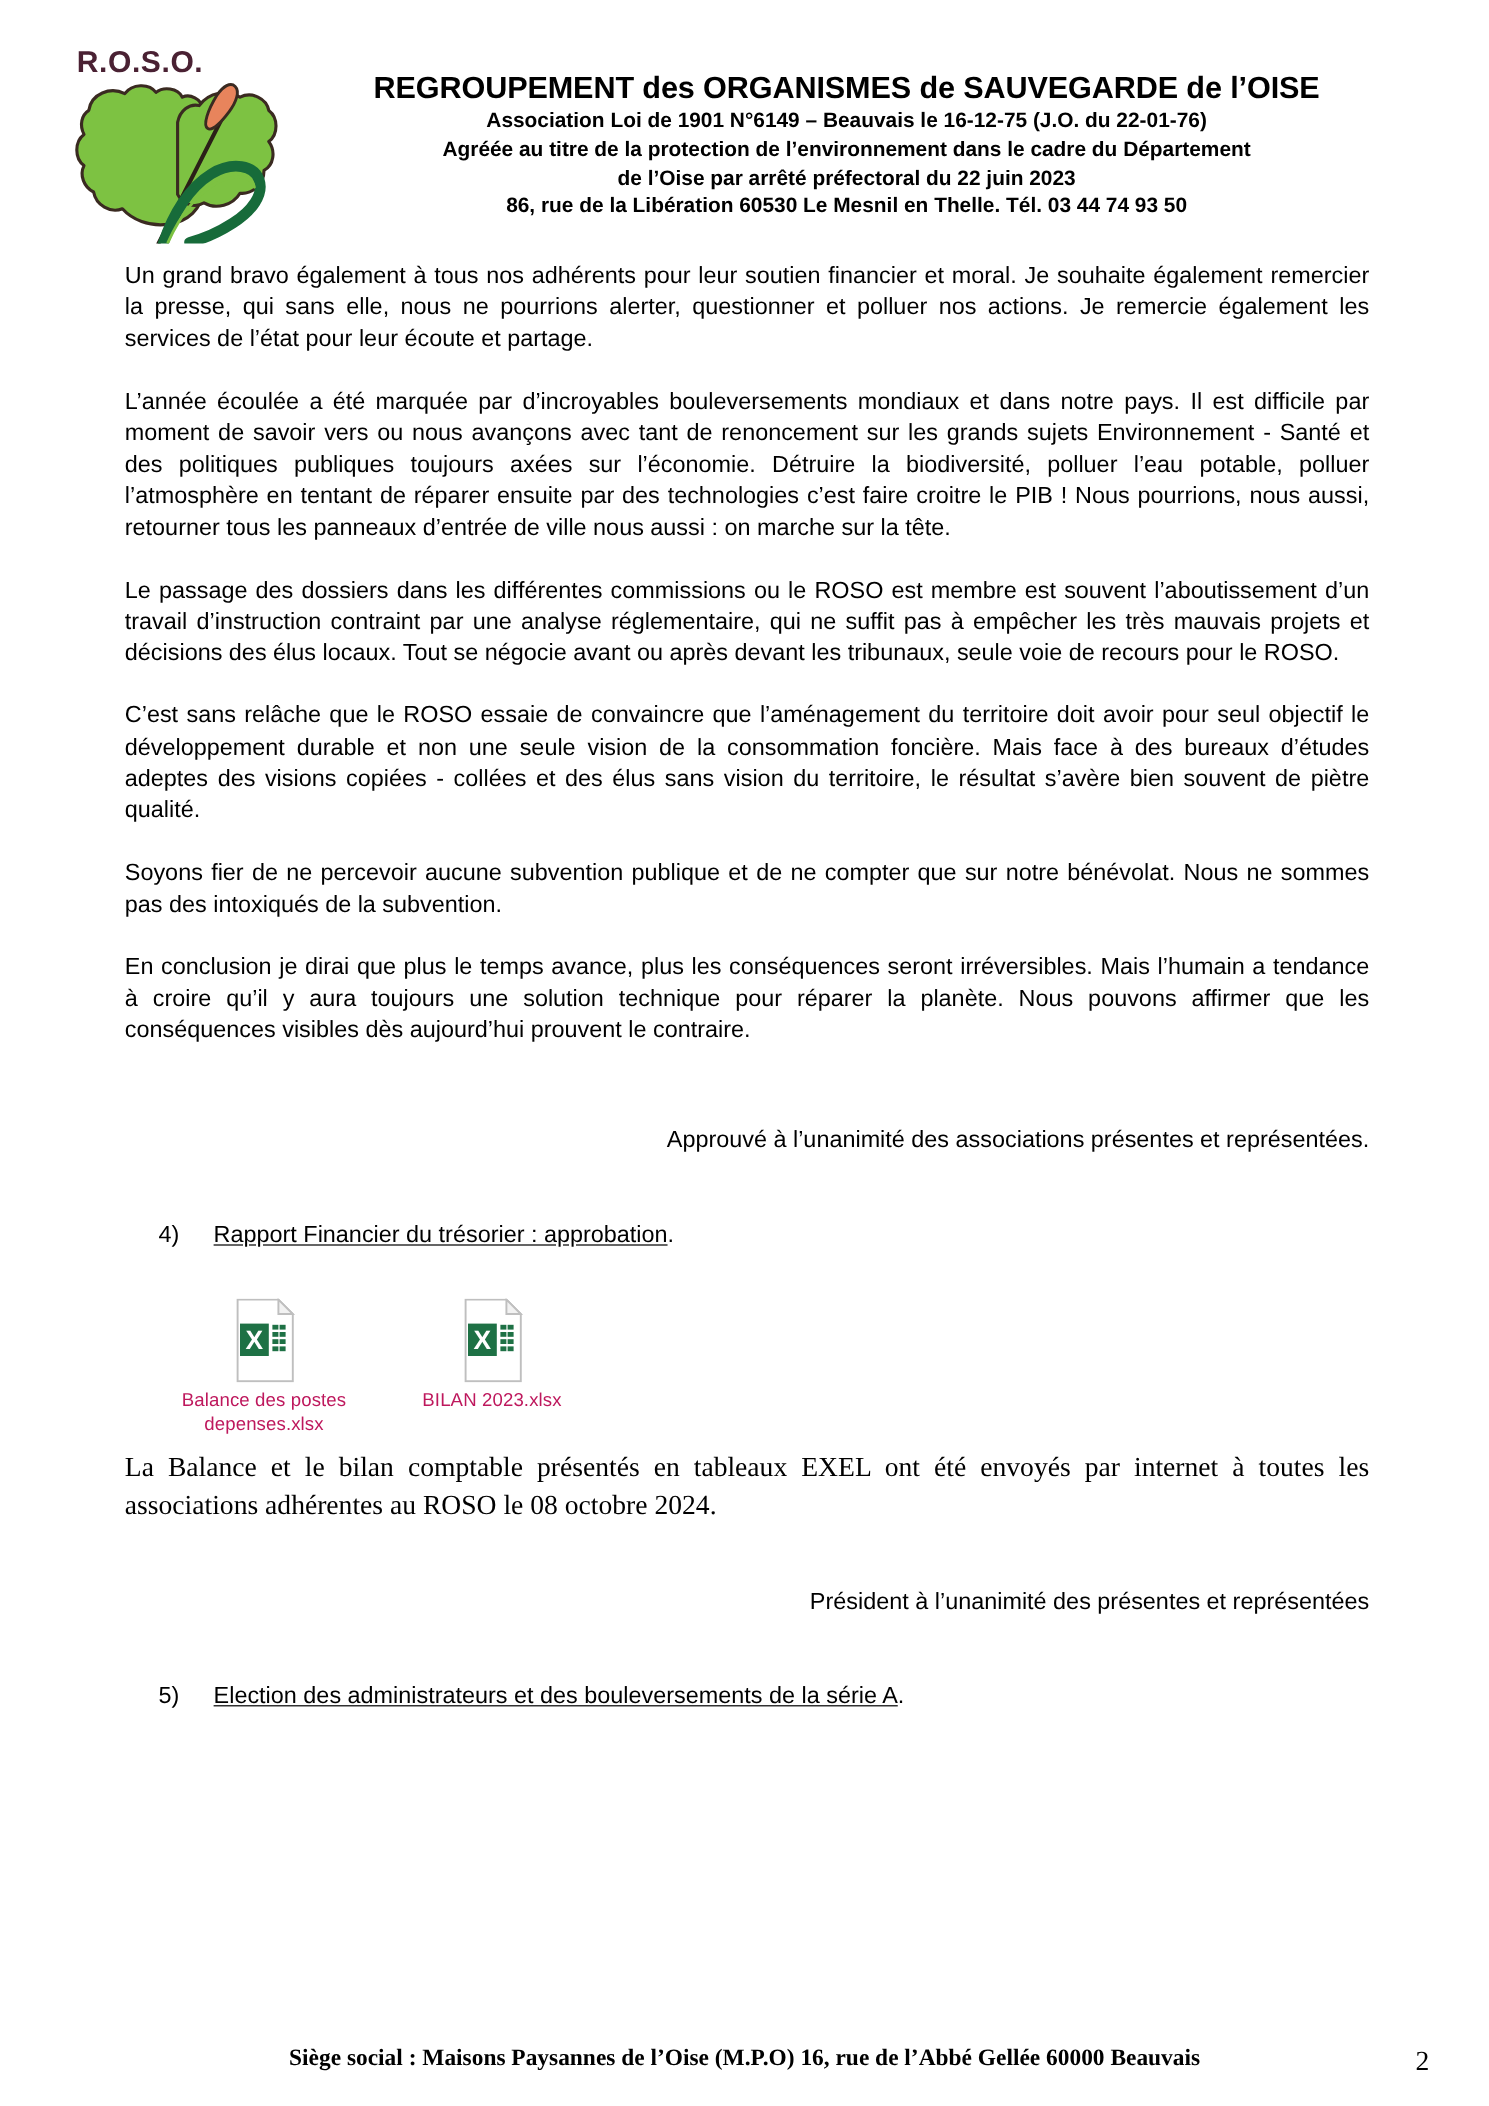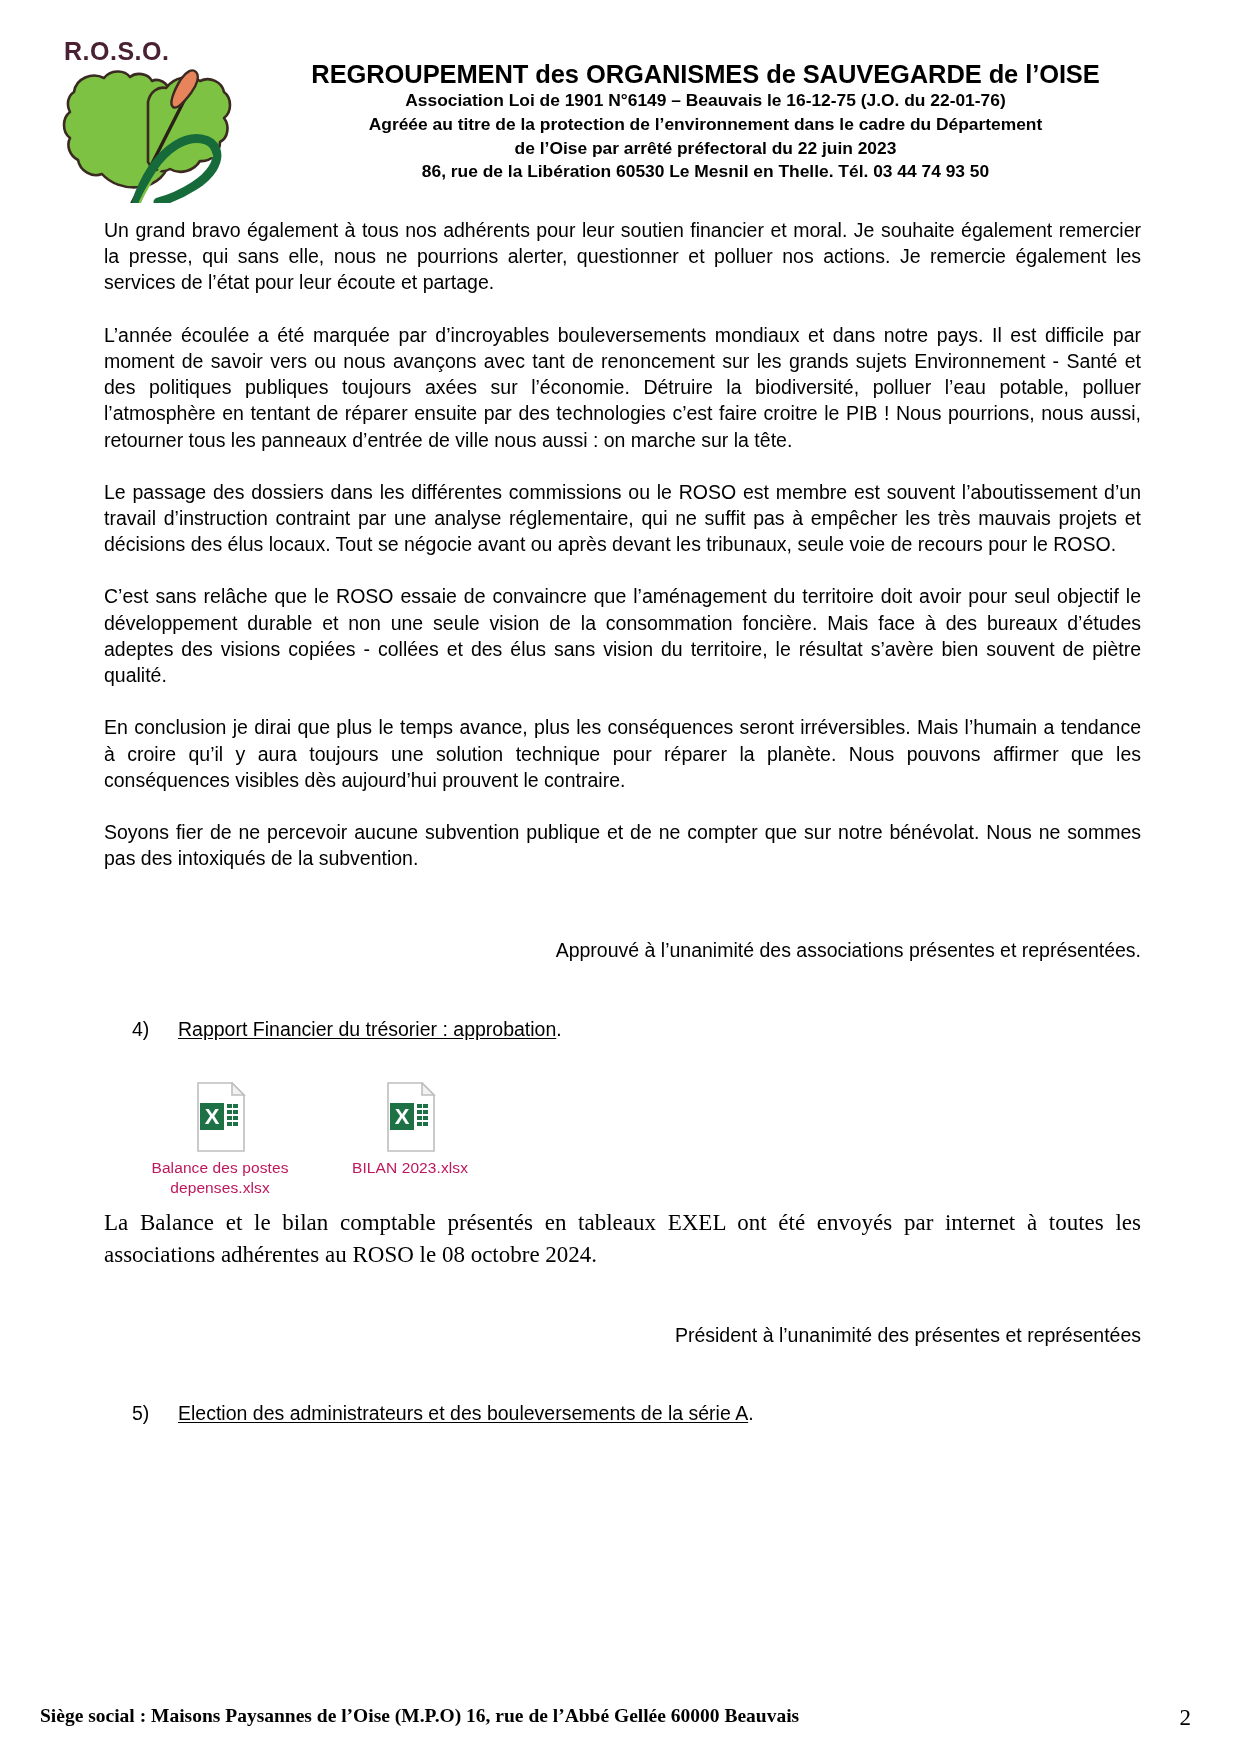--- a/index.html
+++ b/index.html
@@ -144,21 +144,21 @@
   
   .footer {
     position: absolute;
     left: 0;
     right: 0;
     bottom: 28px;
     padding: 0 40px 0 40px;
   }
   .footer-inner {
     position: relative;
-    text-align: left;
+    text-align: center;
   }
   .footer-text {
     font-family: "Liberation Serif", serif;
     font-weight: bold;
     font-size: 19.5px;
     display: inline-block;
   }
   .page-number {
     position: absolute;
     right: 10px;
@@ -214,23 +214,23 @@
 
     <p class="para">Un grand bravo également à tous nos adhérents pour leur soutien financier et moral. Je souhaite également remercier la presse, qui sans elle, nous ne pourrions alerter, questionner et polluer nos actions. Je remercie également les services de l’état pour leur écoute et partage.</p>
 
     <p class="para">L’année écoulée a été marquée par d’incroyables bouleversements mondiaux et dans notre pays. Il est difficile par moment de savoir vers ou nous avançons avec tant de renoncement sur les grands sujets Environnement - Santé et des politiques publiques toujours axées sur l’économie. Détruire la biodiversité, polluer l’eau potable, polluer l’atmosphère en tentant de réparer ensuite par des technologies c’est faire croitre le PIB ! Nous pourrions, nous aussi, retourner tous les panneaux d’entrée de ville nous aussi : on marche sur la tête.</p>
 
     <p class="para">Le passage des dossiers dans les différentes commissions ou le ROSO est membre est souvent l’aboutissement d’un travail d’instruction contraint par une analyse réglementaire, qui ne suffit pas à empêcher les très mauvais projets et décisions des élus locaux. Tout se négocie avant ou après devant les tribunaux, seule voie de recours pour le ROSO.</p>
 
     <p class="para">C’est sans relâche que le ROSO essaie de convaincre que l’aménagement du territoire doit avoir pour seul objectif le développement durable et non une seule vision de la consommation foncière. Mais face à des bureaux d’études adeptes des visions copiées - collées et des élus sans vision du territoire, le résultat s’avère bien souvent de piètre qualité.</p>
 
 
+    <p class="para">Soyons fier de ne percevoir aucune subvention publique et de ne compter que sur notre bénévolat. Nous ne sommes pas des intoxiqués de la subvention.</p>
+
     <p class="para">En conclusion je dirai que plus le temps avance, plus les conséquences seront irréversibles. Mais l’humain a tendance à croire qu’il y aura toujours une solution technique pour réparer la planète. Nous pouvons affirmer que les conséquences visibles dès aujourd’hui prouvent le contraire.</p>
-
-    <p class="para">Soyons fier de ne percevoir aucune subvention publique et de ne compter que sur notre bénévolat. Nous ne sommes pas des intoxiqués de la subvention.</p>
 
     <div class="spacer-lg"></div>
 
     <p class="approved">Approuvé à l’unanimité des associations présentes et représentées.</p>
 
     <div class="spacer-xl"></div>
 
     <ol class="numlist">
       <li>
         <span class="li-num">4)</span><span class="li-text">Rapport Financier du trésorier : approbation</span><span class="li-tail">.</span>

